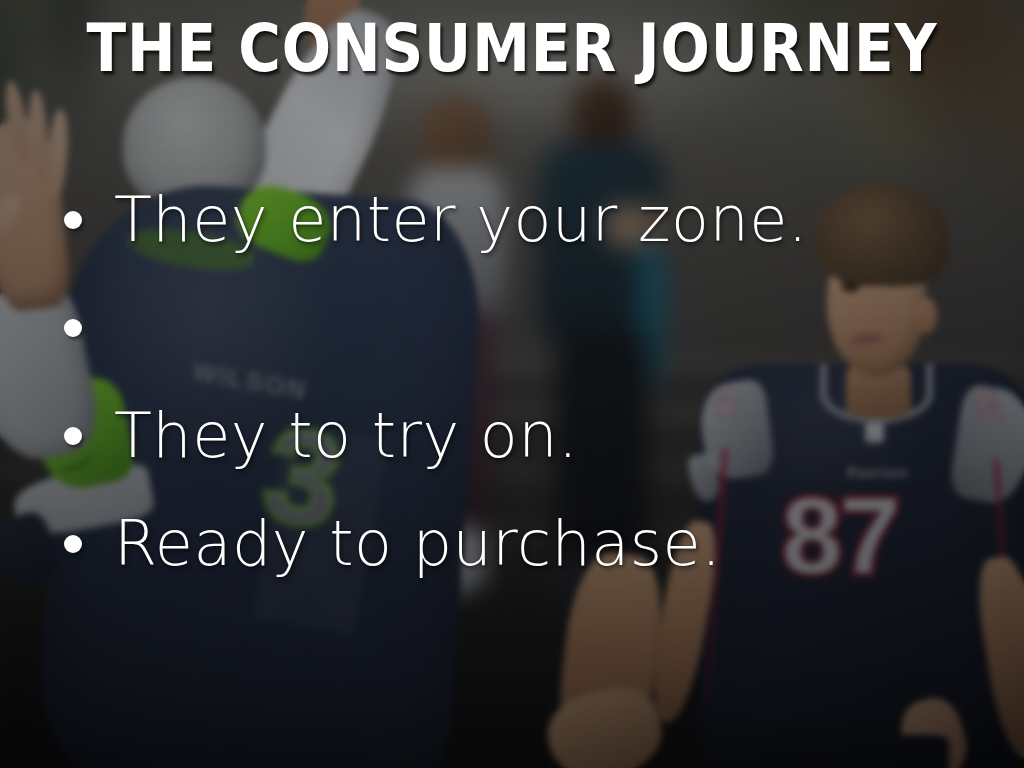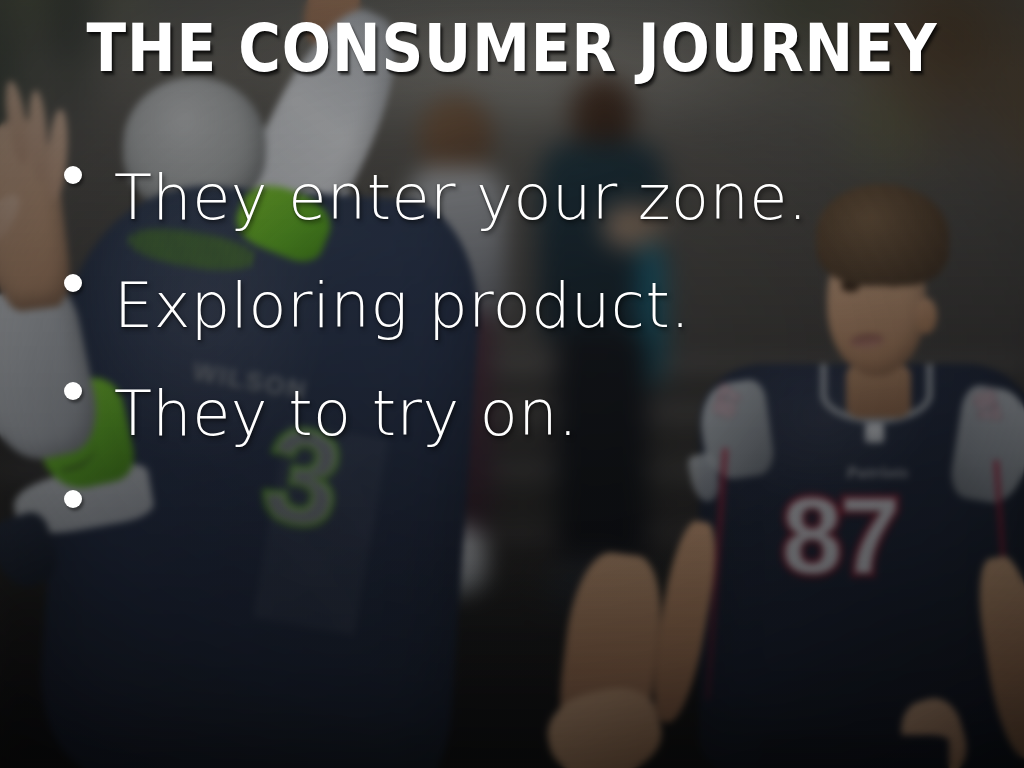--- a/index.html
+++ b/index.html
@@ -536,21 +536,21 @@
   .bullet-list {
     position: absolute;
     left: 64px;
     top: 166px;
     margin: 0;
     padding: 0;
     list-style: none;
   }
   .bullet-item {
     display: flex;
-    align-items: flex-start;
+    align-items: center;
     height: 108px;
   }
   .bullet-dot {
     flex: 0 0 auto;
     width: 18px;
     height: 18px;
     border-radius: 50%;
     background: #ffffff;
     margin-right: 32px;
     box-shadow: 2px 3px 3px rgba(0,0,0,0.40);
@@ -659,25 +659,25 @@
 
     <div class="slide-title">THE CONSUMER JOURNEY</div>
 
     <ul class="bullet-list">
       <li class="bullet-item">
         <span class="bullet-dot"></span>
         <span class="bullet-text">They enter your zone.</span>
       </li>
       <li class="bullet-item">
         <span class="bullet-dot"></span>
-        <span class="bullet-text">Exploring product.</span>
       </li>
       <li class="bullet-item">
         <span class="bullet-dot"></span>
         <span class="bullet-text">They to try on.</span>
       </li>
       <li class="bullet-item">
         <span class="bullet-dot"></span>
+        <span class="bullet-text">Ready to purchase.</span>
       </li>
     </ul>
 
   </div>
 </div>
 
 </body></html>

